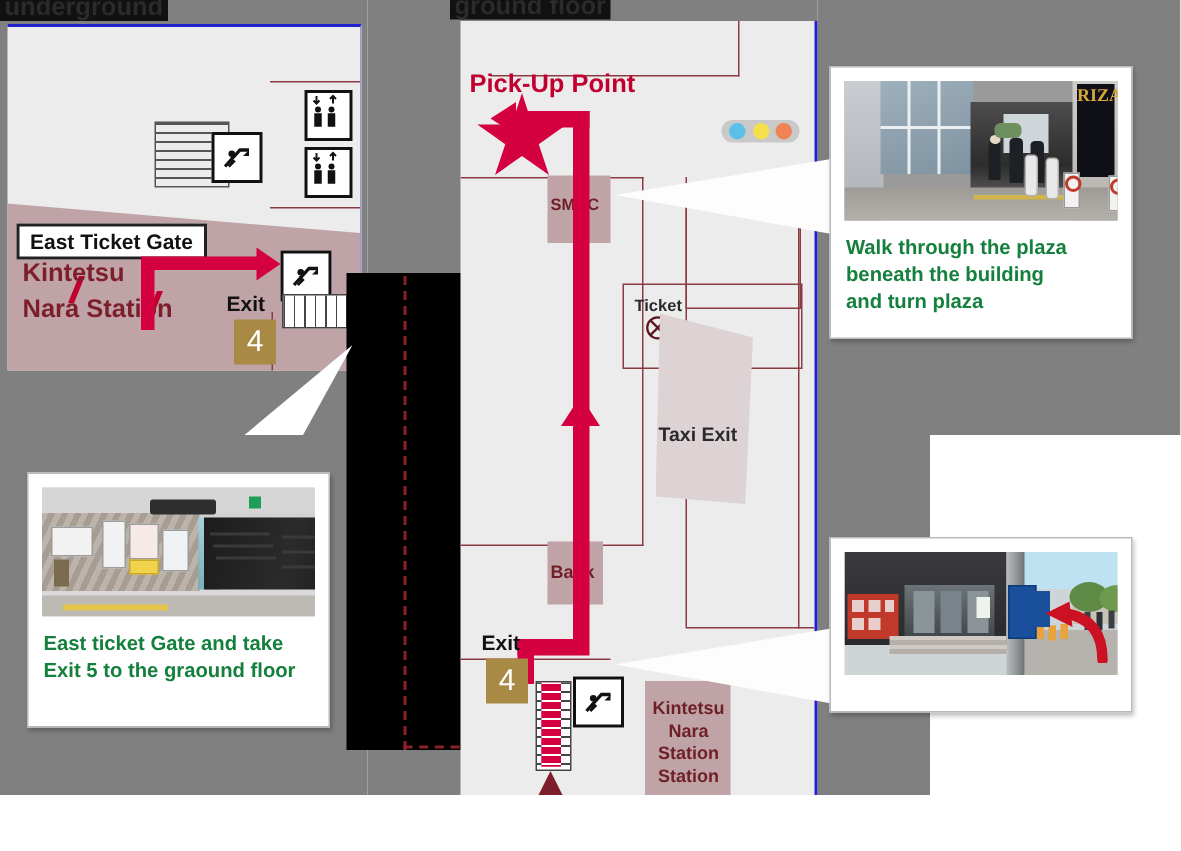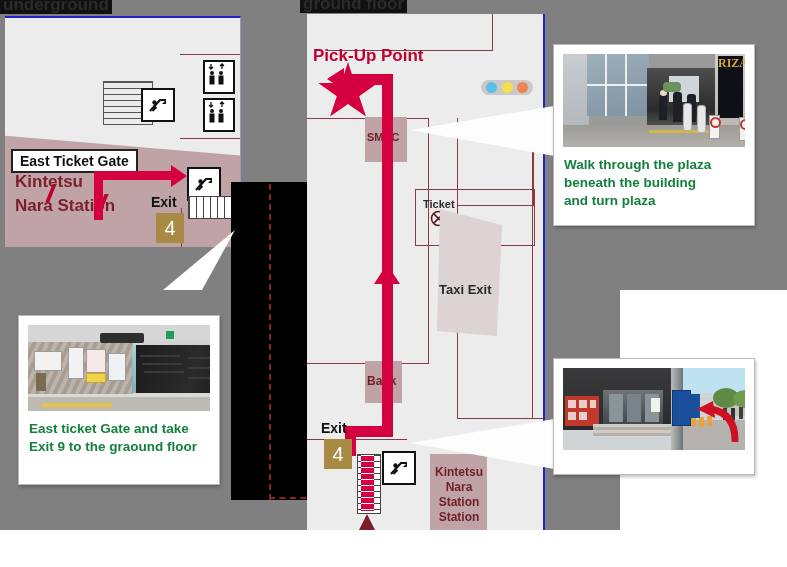--- a/index.html
+++ b/index.html
@@ -476,21 +476,21 @@
     <div class="sign" style="left:72px;top:8px;width:44px;height:10px;border-radius:2px;"></div>
     <div class="sign-g" style="left:138px;top:6px;width:8px;height:8px;"></div>
     <div class="tactile" style="left:18px;width:60px;"></div>
     <div class="tactile" style="left:92px;width:50px;bottom:9px;"></div>
     <div class="floor" style="height:14px;background:#bdbab4;"></div>
     <div class="tactile" style="left:14px;width:70px;bottom:4px;"></div>
     <div style="position:absolute;left:8px;top:48px;width:10px;height:18px;background:#7a6a50;"></div>
   </div>
   <div class="cap">
     <div>East ticket Gate and take</div>
-    <div>Exit 9 to the graound floor</div>
+    <div>Exit 5 to the graound floor</div>
   </div>
 </div>
 
 <div class="abs callout" id="callout-tr">
   <div class="photo" id="photo2">
     <div class="colL"></div>
     <div class="glassfront"></div>
     <div class="mullion" style="left:42px;top:0;height:62px;"></div>
     <div class="mullion" style="left:62px;top:0;height:62px;"></div>
     <div class="mullion" style="left:24px;top:30px;width:62px;height:2px;"></div>

